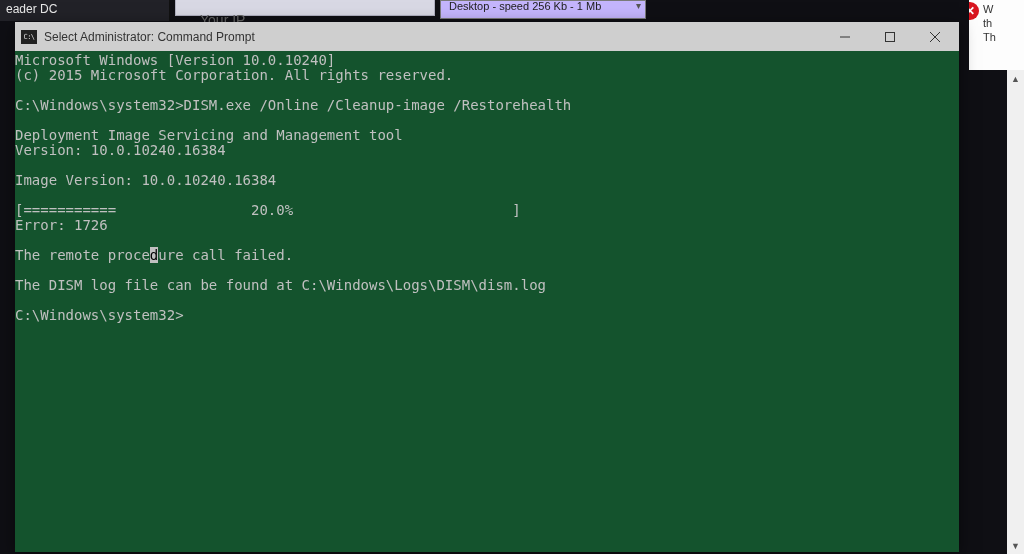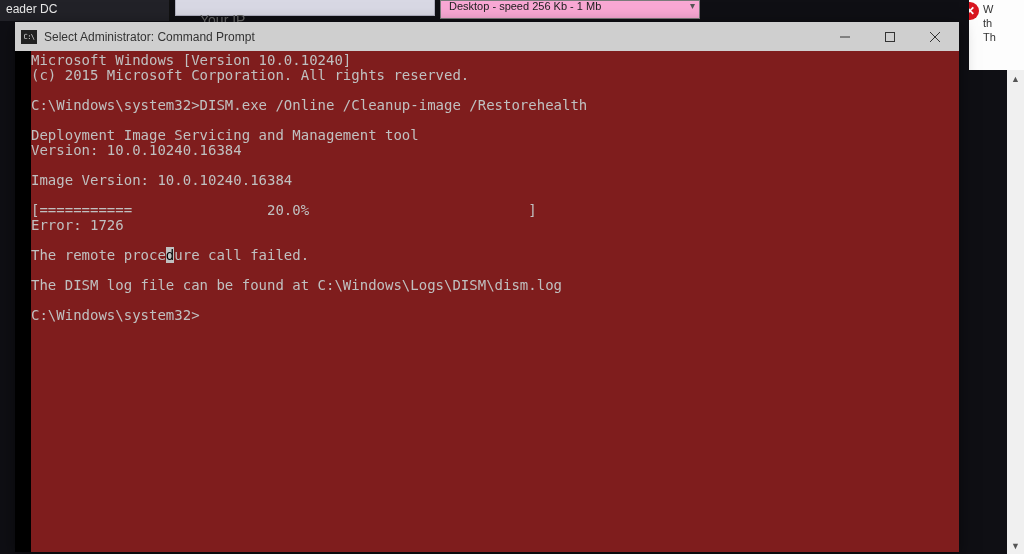--- a/index.html
+++ b/index.html
@@ -1,36 +1,36 @@
 <!DOCTYPE html>
 <html><head>
 <meta charset="utf-8">
 <style>
   * { margin: 0; padding: 0; box-sizing: border-box; }
   html, body { width: 1024px; height: 554px; overflow: hidden; font-family: "Segoe UI", Tahoma, sans-serif; background: #1a1a1a; }
   .desktop { position: relative; width: 1024px; height: 554px; background: #0f0f14; }
   .taskbar-frag { position: absolute; top: 0; left: 0; height: 21px; width: 170px; background: #222228; color: #e8e8e8; font-size: 12px; padding: 2px 6px; border-right: 1px solid #111; }
   .bg-snip { position: absolute; top: 0; left: 175px; height: 16px; width: 260px; background: #d8d8e4; border: 1px solid #b0b0c0; border-top: none; }
   .bg-label { position: absolute; top: 12px; left: 200px; font-size: 14px; color: #666; }
-  .speed-dd { position: absolute; top: 0; left: 440px; width: 260px; height: 19px; background: #f9a8d4; border: 1px solid #7a7a7a; font-size: 11px; color: #222; display: flex; align-items: center; justify-content: space-between; padding: 0 4px 8px 8px; }
+  .speed-dd { position: absolute; top: 0; left: 440px; width: 206px; height: 19px; background: #c4b5fd; border: 1px solid #7a7a7a; font-size: 11px; color: #222; display: flex; align-items: center; justify-content: space-between; padding: 0 4px 8px 8px; }
   .speed-dd .chev { font-size: 10px; color: #555; }
   .right-strip { position: absolute; top: 0; right: 0; width: 55px; height: 70px; background: #fdfdfd; color: #333; font-size: 11px; line-height: 14px; padding: 2px; overflow: hidden; }
   .right-strip .err-ico { position: absolute; top: 2px; left: -8px; width: 18px; height: 18px; border-radius: 50%; background: #d8151f; display: flex; align-items: center; justify-content: center; color: #fff; font-weight: bold; font-size: 12px; }
   .right-strip .txt { margin-left: 12px; }
   .scrollbar-bg { position: absolute; top: 70px; right: 0; width: 17px; bottom: 0; background: #f0f0f0; }
   .scrollbtn { width: 17px; height: 17px; background: #f0f0f0; display: flex; align-items: center; justify-content: center; color: #555; font-size: 9px; }
   .scrollbar-bg .down { position: absolute; bottom: 0; }
   .cmd-window { position: absolute; top: 22px; left: 15px; width: 944px; height: 530px; background: #000; box-shadow: 0 4px 16px rgba(0,0,0,0.5); }
   .cmd-titlebar { height: 29px; background: #cfcfcf; display: flex; align-items: center; padding: 0 2px 0 6px; color: #333; font-size: 12px; }
   .cmd-titlebar .ico { width: 16px; height: 14px; background: #222; margin-right: 7px; display: flex; align-items: center; justify-content: center; }
   .cmd-titlebar .ico span { color: #ddd; font-size: 7px; font-family: Consolas, monospace; letter-spacing: -0.5px; }
   .cmd-titlebar .title { flex: 1; }
   .winbtn { width: 45px; height: 28px; display: flex; align-items: center; justify-content: center; color: #333; font-size: 13px; }
   .winbtn svg { display: block; }
-  .cmd-body { position: absolute; top: 29px; left: 0; right: 0; bottom: 0; background: #7f1d1d; padding: 2px 0 0 0; margin-left: 16px; }
+  .cmd-body { position: absolute; top: 29px; left: 0; right: 0; bottom: 0; background: #14532d; padding: 2px 0 0 0; }
   .cmd-body pre { font-family: Consolas, "Lucida Console", monospace; font-size: 14px; line-height: 15px; color: #c0c0c0; white-space: pre; }
   pre span { display: inline; }
   .cursor-block { background: #c0c0c0; color: #000; }
 </style>
 </head>
 <body>
 
 <div class="desktop">
 
   <div class="taskbar-frag">eader DC</div>

